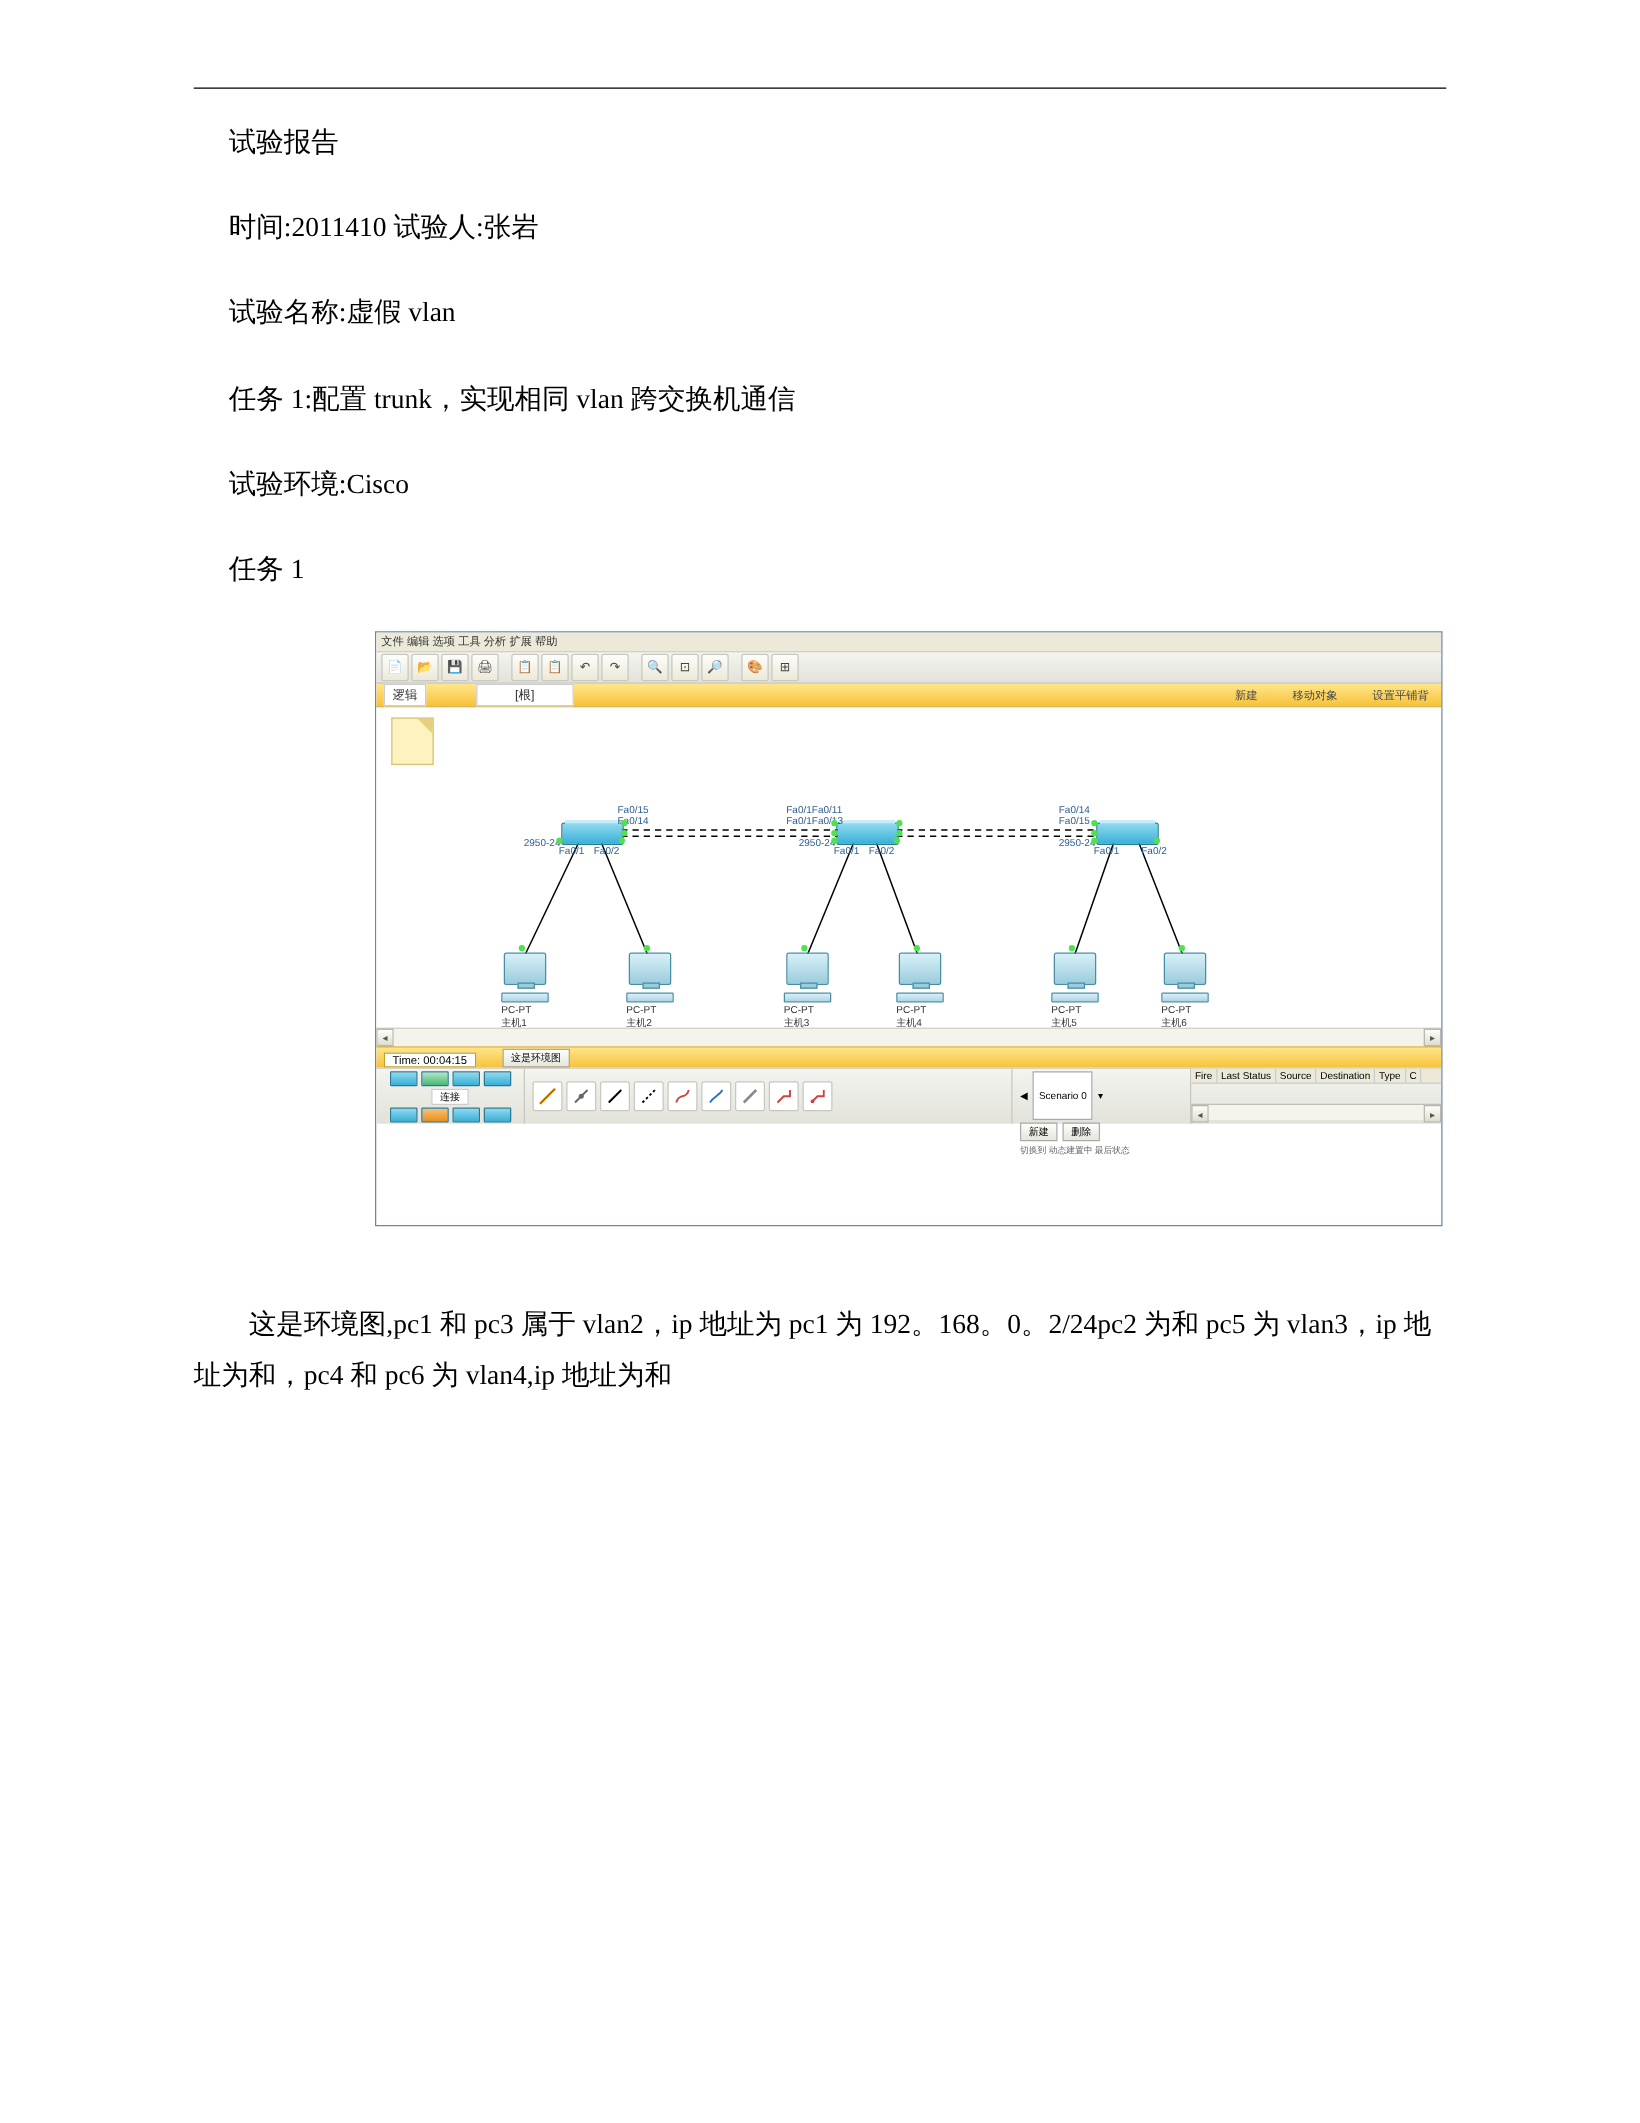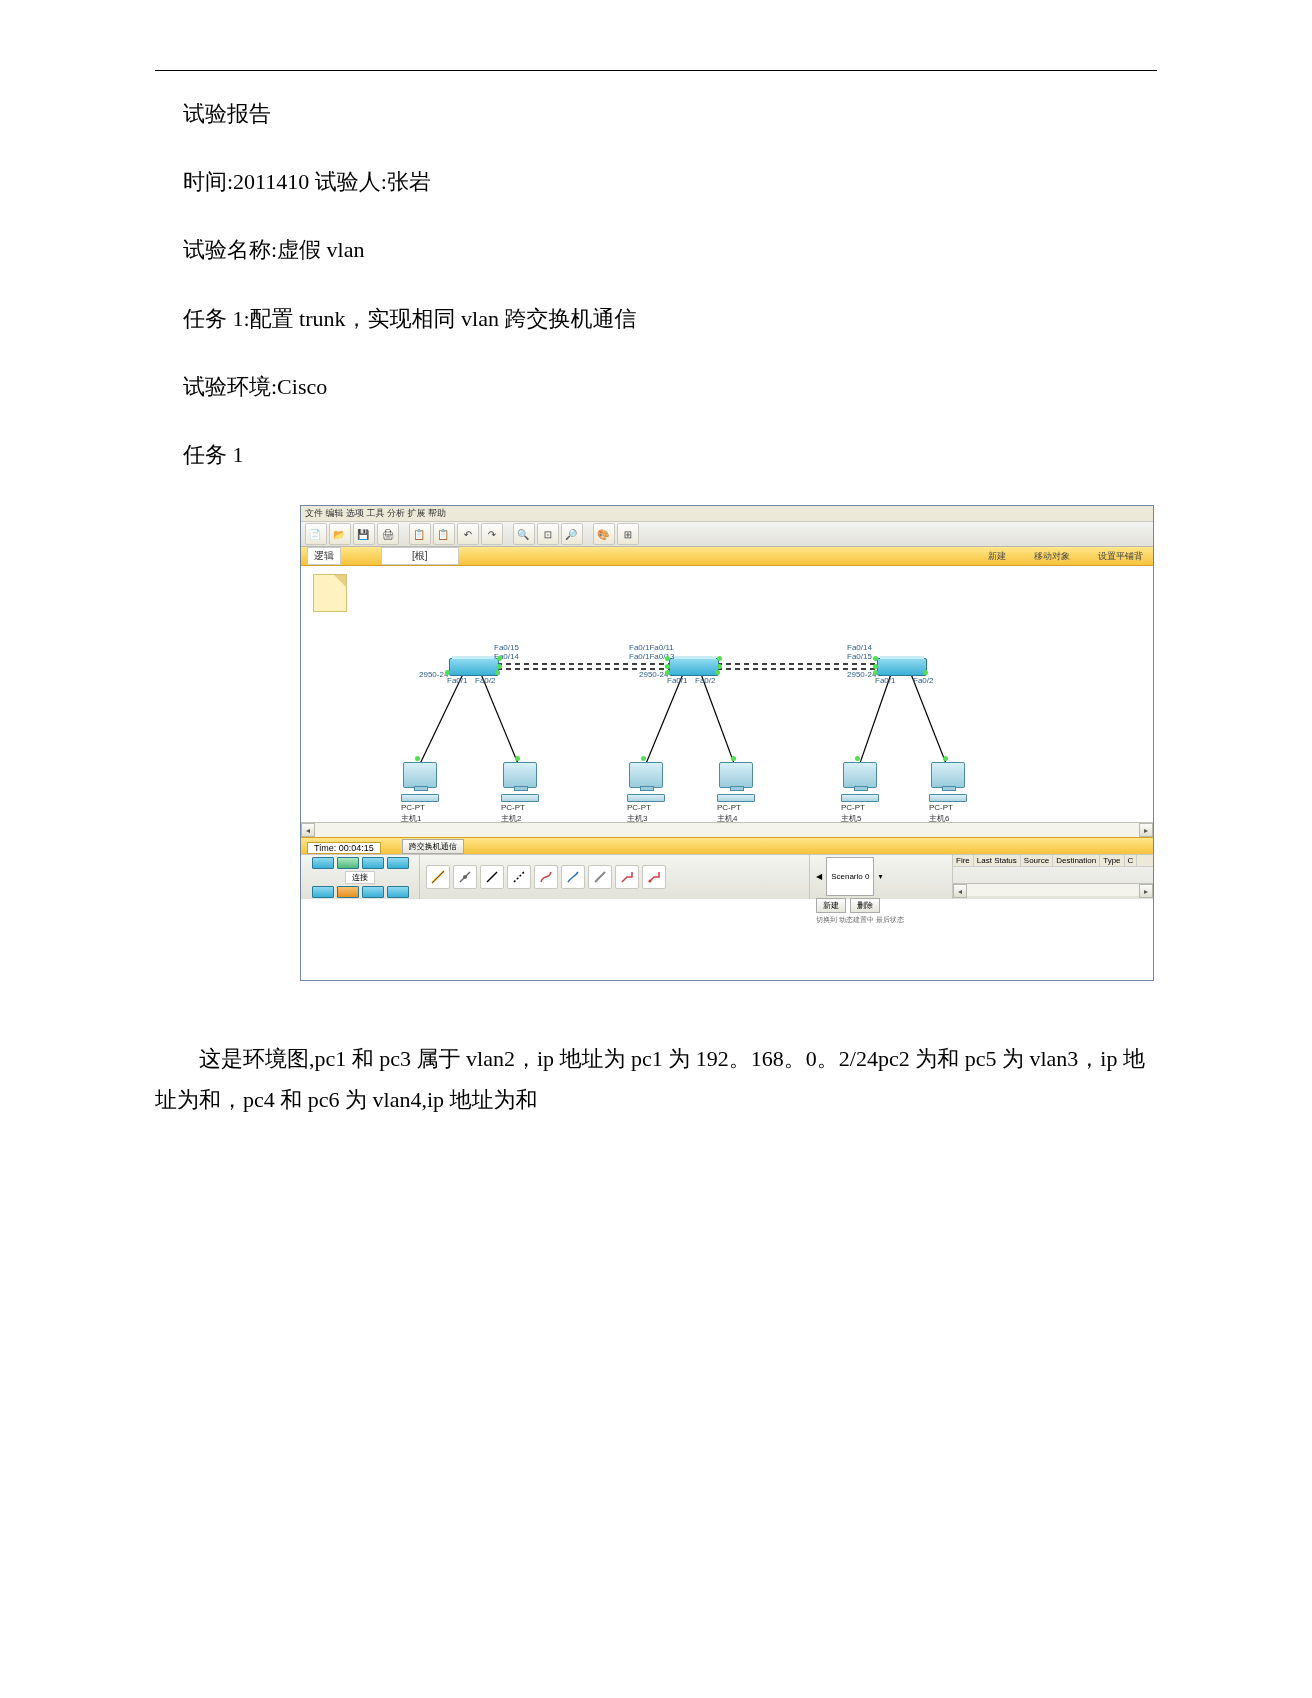--- a/index.html
+++ b/index.html
@@ -199,21 +199,21 @@
         </div>
       </div>
 
       <div class="pt-scroll">
         <div class="scr-ar">◂</div>
         <div class="scr-track"></div>
         <div class="scr-ar">▸</div>
       </div>
       <div class="pt-sim">
         <span class="sim-time">Time: 00:04:15</span>
-        <span class="scen-btn">跨交换机通信</span>
+        <span class="scen-btn">这是环境图</span>
       </div>
 
       <div class="pt-bottom">
         <div class="dev-panel">
           <div class="dev-row">
             <div class="dev-ic"></div>
             <div class="dev-ic" style="background:linear-gradient(#b0e8c4,#4ab878)"></div>
             <div class="dev-ic"></div>
             <div class="dev-ic"></div>
           </div>

